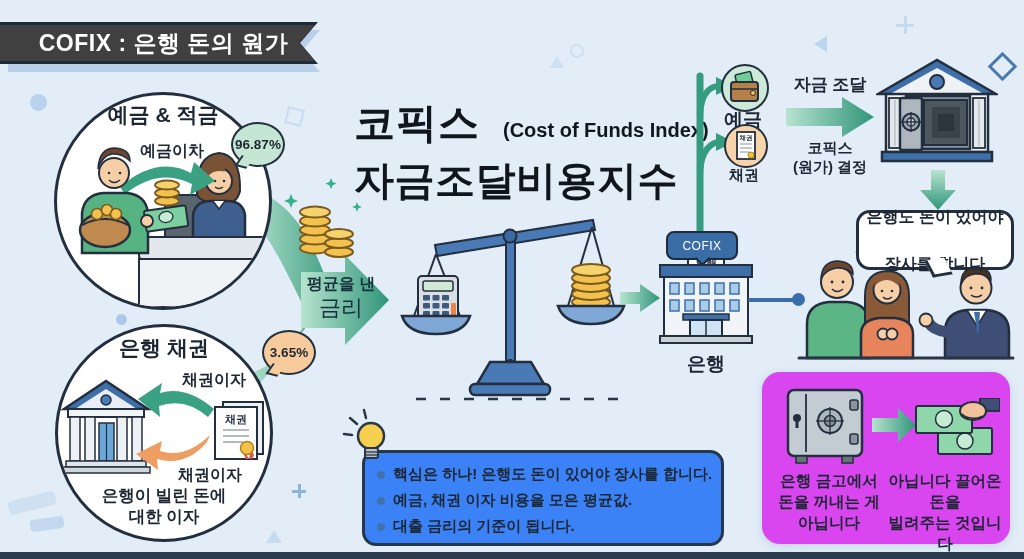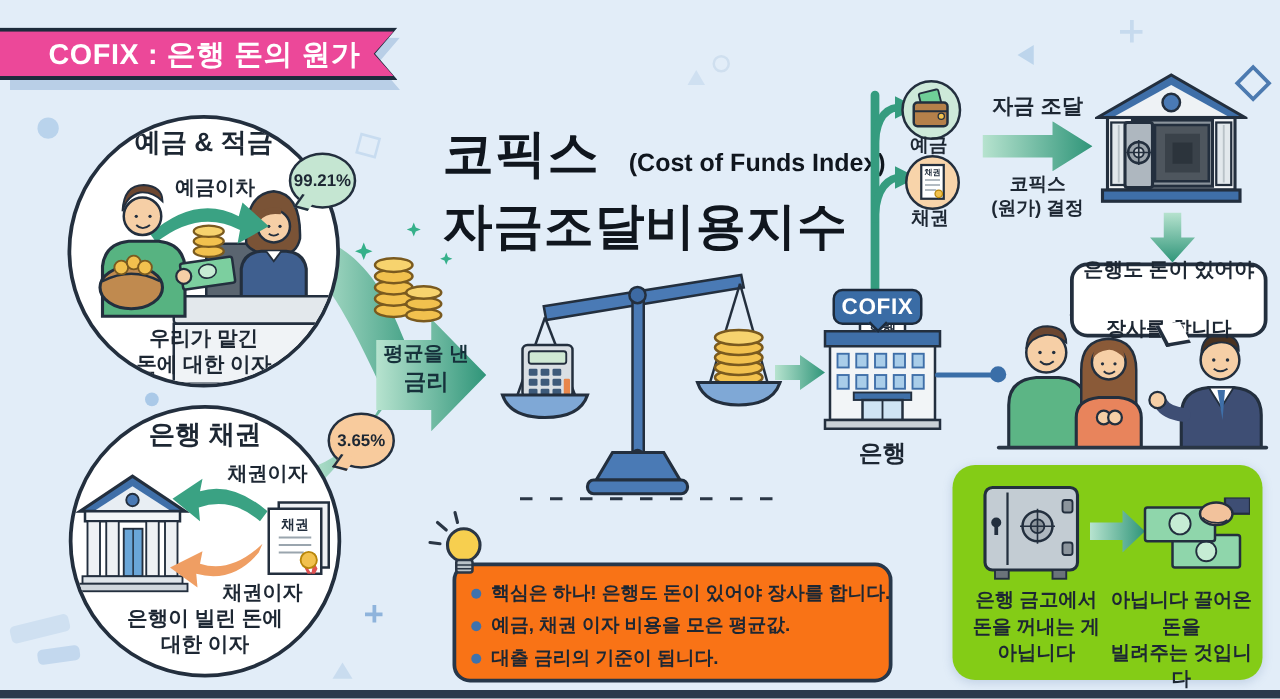--- a/index.html
+++ b/index.html
@@ -7,21 +7,21 @@
           font-family:"Liberation Sans", sans-serif;color:#1d2733;}
   .abs{position:absolute;}
   .txt{font-weight:700;color:#1d2733;text-align:center;line-height:1.25;}
   .nowrap{white-space:nowrap;}
 
   
   .ribbon-shadow{left:8px;top:30px;width:312px;height:42px;background:#b9cfe7;
     clip-path:polygon(0 0,100% 0,calc(100% - 18px) 50%,100% 100%,0 100%);}
   .ribbon-outer{left:0;top:22px;width:318px;height:42px;background:#1d2b3c;
     clip-path:polygon(0 0,100% 0,calc(100% - 18px) 50%,100% 100%,0 100%);}
-  .ribbon-inner{position:absolute;left:0;top:3px;right:3px;bottom:3px;background:#ec4899;
+  .ribbon-inner{position:absolute;left:0;top:3px;right:3px;bottom:3px;background:#404040;
     clip-path:polygon(0 0,100% 0,calc(100% - 16px) 50%,100% 100%,0 100%);
     display:flex;align-items:center;justify-content:center;padding-left:12px;}
   .ribbon-inner span{color:#fff;font-weight:800;font-size:23px;letter-spacing:.5px;}
 
   
   .big-circle{width:212px;height:212px;border-radius:50%;background:#fff;border:3px solid #232f3e;overflow:hidden;}
   .rate-bubble{width:50px;height:41px;border:2.5px solid #232f3e;border-radius:50%;
     display:flex;align-items:center;justify-content:center;font-weight:800;font-size:13.5px;z-index:6;}
   .rate-bubble::after{content:"";position:absolute;left:5px;bottom:-3px;width:10px;height:10px;
     background:inherit;border-left:2.5px solid #232f3e;border-bottom:2.5px solid #232f3e;transform:rotate(15deg) skew(-20deg);}
@@ -30,36 +30,36 @@
 
   
   .main-title-line1{display:flex;align-items:baseline;gap:7px;}
   .main-title-kr{font-size:41px;font-weight:800;color:#10161e;letter-spacing:1px;}
   .main-title-en{font-size:20px;font-weight:800;color:#10161e;margin-left:16px;}
   .main-title-line2{font-size:40px;font-weight:800;color:#10161e;letter-spacing:.5px;margin-top:2px;}
 
   
   .cofix-label{left:666px;top:231px;width:68px;height:25px;background:#3a6ca5;border:2.5px solid #1d2b3c;
     border-radius:8px;display:flex;align-items:center;justify-content:center;z-index:5;}
-  .cofix-label span{color:#fff;font-weight:700;font-size:18px;letter-spacing:.5px;}
+  .cofix-label span{color:#fff;font-weight:400;font-size:12px;letter-spacing:.5px;}
   .cofix-label::after{content:"";position:absolute;left:50%;bottom:-6px;width:9px;height:9px;margin-left:-5px;
     background:#3a6ca5;border-right:2.5px solid #1d2b3c;border-bottom:2.5px solid #1d2b3c;transform:rotate(45deg);}
 
   
   .speech{background:#fff;border:3px solid #232f3e;border-radius:14px;display:flex;flex-direction:column;
     align-items:center;justify-content:center;z-index:4;gap:27px;}
   .speech .tail{position:absolute;left:70px;bottom:-10px;width:16px;height:16px;background:#fff;
     border-right:3px solid #232f3e;border-bottom:3px solid #232f3e;transform:rotate(62deg) skew(-18deg);}
 
   
-  .panel{left:762px;top:372px;width:248px;height:172px;background:#84cc16;border-radius:18px;
+  .panel{left:762px;top:372px;width:248px;height:172px;background:#d946ef;border-radius:18px;
     box-shadow:0 2px 8px rgba(110,140,180,.28);}
 
   
-  .key-box{left:362px;top:450px;width:346px;height:90px;background:#f97316;border:3px solid #27374a;border-radius:14px;}
+  .key-box{left:362px;top:450px;width:346px;height:90px;background:#3b82f6;border:3px solid #27374a;border-radius:14px;padding-left:10px;}
   .key-badge{left:376px;top:420px;width:106px;height:32px;background:#2f5f9d;border:2.5px solid #1d2b3c;
     border-radius:8px;display:flex;align-items:center;justify-content:center;z-index:3;}
   .key-badge span{color:#fff;font-weight:800;font-size:16px;}
   .bullet-row{display:flex;align-items:center;gap:8px;white-space:nowrap;}
   .bullet-dot{width:8px;height:8px;border-radius:50%;background:#3f72ad;flex:0 0 auto;}
   .bullet-text{font-weight:700;font-size:15px;color:#1d2733;}
 
   
   .conn-line{left:748px;top:298px;width:48px;height:4px;background:#3a6ea8;border-radius:2px;}
   .conn-dot{left:792px;top:293px;width:13px;height:13px;border-radius:50%;background:#3a6ea8;}
@@ -127,21 +127,21 @@
       <ellipse cx="94" cy="66" rx="14" ry="5" fill="#f7d36e"></ellipse>
     </g>
     <g fill="#35b08a">
       <path d="M46,26 l2,5 5,2 -5,2 -2,5 -2,-5 -5,-2 5,-2 Z"></path>
       <path d="M86,10 l1.6,4 4,1.6 -4,1.6 -1.6,4 -1.6,-4 -4,-1.6 4,-1.6 Z"></path>
       <path d="M112,34 l1.4,3.5 3.5,1.4 -3.5,1.4 -1.4,3.5 -1.4,-3.5 -3.5,-1.4 3.5,-1.4 Z"></path>
     </g>
   </svg>
   <div class="abs txt" style="left:298px;top:274px;width:86px;z-index:2;color:#16313b;">
     <div style="font-size:16px;font-weight:800;">평균을 낸</div>
-    <div style="font-size:18px;font-weight:700;">금리</div>
+    <div style="font-size:22px;font-weight:400;">금리</div>
   </div>
 
   <div class="abs big-circle" style="left:54px;top:92px;z-index:3;">
     <svg class="abs" style="left:0;top:0;" width="212" height="212" viewBox="0 0 212 212">
 
       <rect x="108" y="100" width="42" height="46" rx="4" fill="#5a6570" stroke="#232f3e" stroke-width="2"></rect>
       <g>
         <path d="M140,100 Q138,60 162,58 Q184,60 183,96 Q180,108 170,108 Q146,110 140,100 Z" fill="#7a5336" stroke="#232f3e" stroke-width="2"></path>
         <circle cx="162" cy="86" r="13" fill="#f6cfa6" stroke="#232f3e" stroke-width="2"></circle>
         <path d="M149,80 Q155,72 168,74" fill="none" stroke="#7a5336" stroke-width="5"></path>
@@ -173,27 +173,23 @@
         <circle cx="40" cy="119" r="5.5" fill="#f2c14e" stroke="#7a5a1f" stroke-width="1.5"></circle>
         <circle cx="50" cy="115" r="5.5" fill="#f2c14e" stroke="#7a5a1f" stroke-width="1.5"></circle>
         <circle cx="59" cy="119" r="5.5" fill="#f2c14e" stroke="#7a5a1f" stroke-width="1.5"></circle>
         <rect x="88" y="113" width="42" height="21" rx="2" fill="#7ccf9f" stroke="#232f3e" stroke-width="2" transform="rotate(-8 109 123)"></rect>
         <ellipse cx="109" cy="122" rx="7" ry="5.5" fill="#c6ecd4" stroke="#232f3e" stroke-width="1.3" transform="rotate(-8 109 122)"></ellipse>
         <circle cx="90" cy="126" r="6" fill="#f6cfa6" stroke="#232f3e" stroke-width="1.8"></circle>
       </g>
     </svg>
     <div class="abs txt" style="left:0;top:7px;width:212px;font-size:21px;font-weight:800;">예금 &amp; 적금</div>
     <div class="abs txt" style="left:60px;top:46px;width:110px;font-size:16px;font-weight:800;">예금이차</div>
-    <div class="abs txt" style="left:16px;top:166px;width:180px;font-size:16.5px;font-weight:800;">
-      <div>우리가 맡긴</div>
-      <div>돈에 대한 이자</div>
-    </div>
   </div>
   <div class="abs rate-bubble bubble-green" style="left:231px;top:122px;">
-    <span>99.21%</span>
+    <span>96.87%</span>
   </div>
 
   <div class="abs big-circle" style="left:55px;top:324px;z-index:3;">
     <svg class="abs" style="left:0;top:0;" width="212" height="212" viewBox="0 0 212 212">
 
       <g>
         <polygon points="6,82 48,54 90,82" fill="#3f6fa8" stroke="#232f3e" stroke-width="2.5"></polygon>
         <polygon points="17,82 48,62 79,82" fill="#e8eef3"></polygon>
         <circle cx="48" cy="73" r="5" fill="#4a7ab5" stroke="#232f3e" stroke-width="1.5"></circle>
         <rect x="10" y="82" width="76" height="8" fill="#f2f5f7" stroke="#232f3e" stroke-width="2"></rect>
@@ -325,21 +321,21 @@
   </svg>
 
   <div class="abs" style="left:721px;top:64px;width:44px;height:44px;border-radius:50%;background:#cde9d9;border:2.5px solid #232f3e;">
     <svg width="44" height="44" viewBox="0 0 44 44">
       <rect x="13" y="7" width="16" height="13" rx="1.5" fill="#6fcf97" stroke="#232f3e" stroke-width="1.5" transform="rotate(-14 21 13)"></rect>
       <rect x="8" y="16" width="27" height="19" rx="3" fill="#b5804a" stroke="#232f3e" stroke-width="2"></rect>
       <path d="M8,23 L35,23" stroke="#232f3e" stroke-width="1.5"></path>
       <circle cx="30" cy="27" r="2.5" fill="#f2c14e" stroke="#232f3e" stroke-width="1"></circle>
     </svg>
   </div>
-  <div class="abs txt nowrap" style="left:717px;top:108px;width:52px;font-size:15px;font-weight:800;">예금</div>
+  <div class="abs txt nowrap" style="left:717px;top:108px;width:52px;font-size:19px;font-weight:800;">예금</div>
 
   <div class="abs" style="left:724px;top:124px;width:40px;height:40px;border-radius:50%;background:#f8d4aa;border:2.5px solid #232f3e;">
     <svg width="40" height="40" viewBox="0 0 40 40">
       <rect x="11" y="6" width="18" height="27" fill="#fff" stroke="#232f3e" stroke-width="1.8"></rect>
       <text x="20" y="14" text-anchor="middle" font-size="6.5" font-weight="bold" fill="#232f3e">채권</text>
       <line x1="14" y1="18" x2="26" y2="18" stroke="#9aa5ae" stroke-width="1.2"></line>
       <line x1="14" y1="22" x2="26" y2="22" stroke="#9aa5ae" stroke-width="1.2"></line>
       <line x1="14" y1="26" x2="23" y2="26" stroke="#9aa5ae" stroke-width="1.2"></line>
       <circle cx="25" cy="29" r="3" fill="#f2c14e" stroke="#b8860b" stroke-width="1"></circle>
     </svg>

